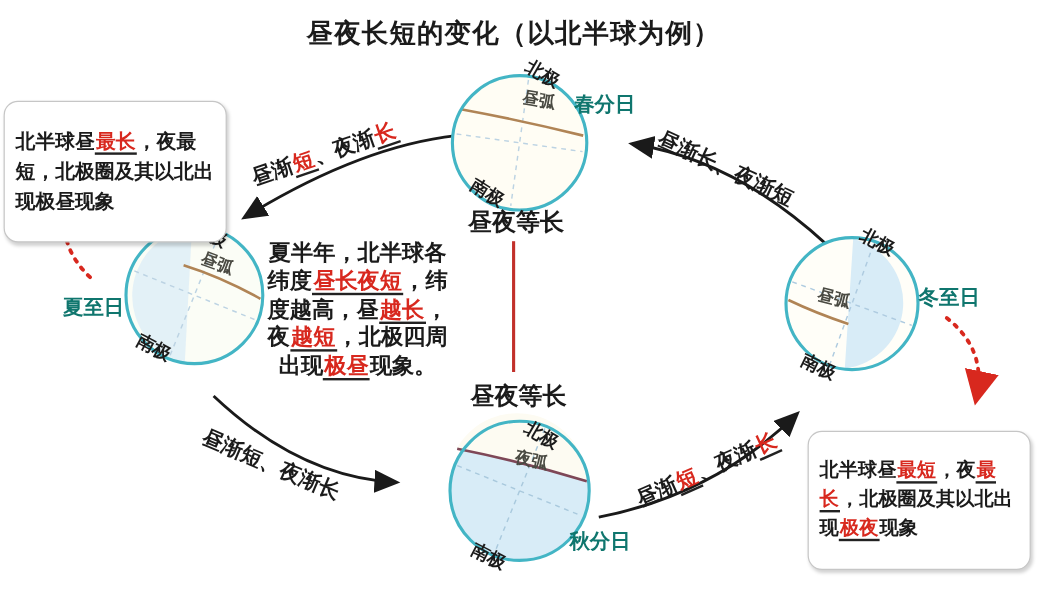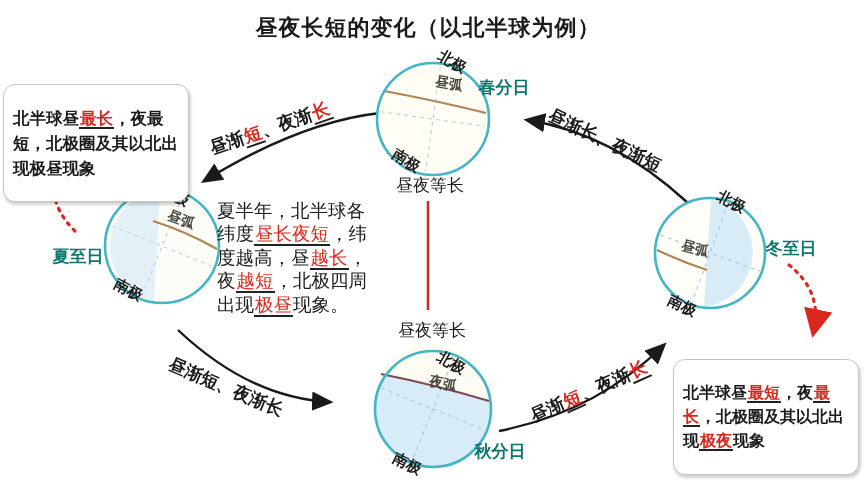--- a/index.html
+++ b/index.html
@@ -3,29 +3,29 @@
 <meta charset="utf-8">
 <style>
   html,body{margin:0;padding:0;background:#fff;}
   .stage{position:relative;width:865px;height:500px;background:#ffffff;overflow:hidden;
          font-family:"Liberation Sans","DejaVu Sans",sans-serif;color:#1b1b1b;}
   .abs{position:absolute;}
   .ctr{transform:translate(-50%,-50%) rotate(var(--r,0deg));}
   .lbl{font-weight:bold;white-space:nowrap;}
   .title{font-size:22px;font-weight:bold;letter-spacing:1px;}
   .season{font-size:17px;font-weight:bold;color:#0f766e;}
-  .note{font-size:17px;font-weight:normal;}
+  .note{font-size:20px;font-weight:bold;}
   .pole{font-size:15px;font-weight:bold;}
   .arcname{font-size:14px;font-weight:bold;color:#4a4a42;}
   .orbitlabel{font-size:17.5px;font-weight:bold;white-space:nowrap;}
   .ru{color:#d8281e;border-bottom:2.2px solid #222;padding:0 1px;}
   .box{background:#fff;border:1.6px solid #c6c6c6;border-radius:12px;
        box-shadow:1.5px 2.5px 3px rgba(0,0,0,0.18);
        font-weight:bold;font-size:16.5px;line-height:1.5;padding:21px 9px;}
-  .para{font-weight:normal;font-size:18.5px;line-height:1.27;}
+  .para{font-weight:bold;font-size:18.5px;line-height:1.27;text-align:center;}
   svg{display:block;}
 </style>
 </head>
 <body>
 
 <div class="stage">
 
   <svg class="abs" style="left:0;top:0" width="865" height="500" viewBox="0 0 865 500">
     <defs>
       <marker id="mb" markerWidth="10" markerHeight="9" refX="7.5" refY="4" orient="auto">

